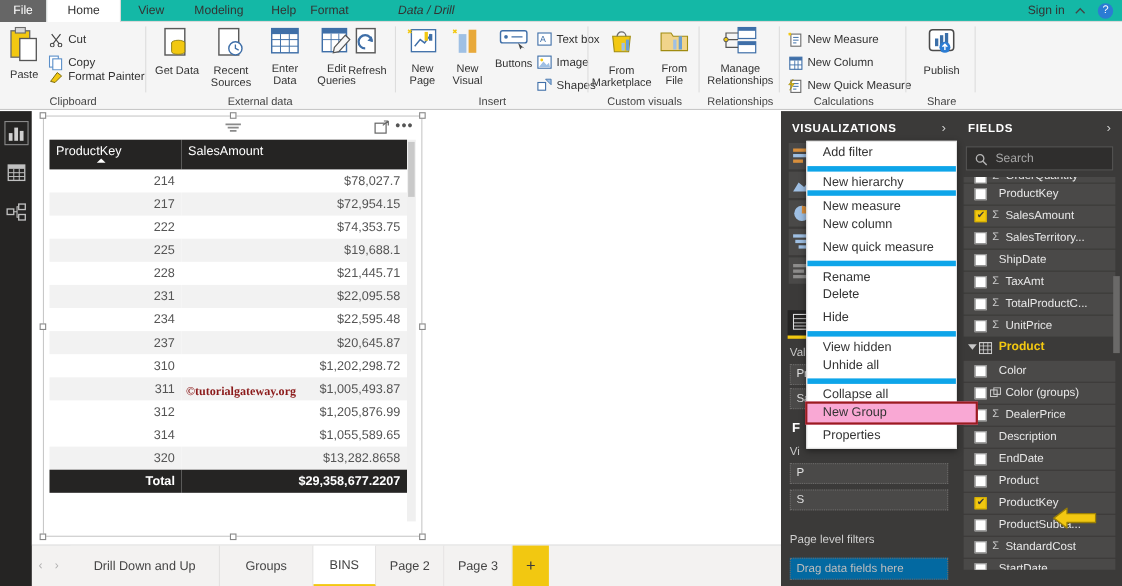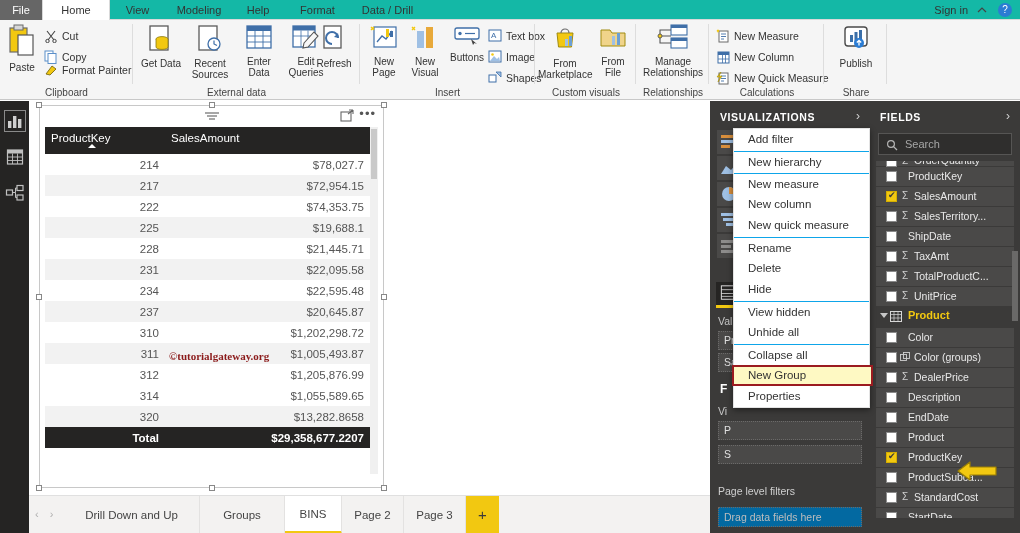--- a/index.html
+++ b/index.html
@@ -99,39 +99,39 @@
   .flbl.noSig { left:32px; }
   .ftbl-ico { position:absolute; left:14px; top:4px; width:12px; height:11px; }
   .ftbl-lbl { position:absolute; left:32px; top:2px; font-size:11px; color:#f2c811; font-weight:bold; }
   .ftbl-caret { position:absolute; left:4px; top:6px; width:0;height:0;border-left:4px solid transparent;border-right:4px solid transparent;border-top:5px solid #c7c7c7; }
   .fgrp-ico { position:absolute; left:24px; top:4px; width:11px; height:10px; }
   .fscroll { position:absolute; right:2px; top:150px; width:6px; height:70px; background:#6a6968; }
 
   
   .ctxmenu { position:absolute; left:733px; top:128px; width:137px; background:#fff; box-shadow:0 2px 6px rgba(0,0,0,.45); border:1px solid #e3e3e3; z-index:50; }
   .ctxitem { position:relative; height:21px; line-height:21px; padding-left:14px; font-size:11.5px; color:#333; }
-  .ctxitem.sep { border-top:1px solid #0ea5e9; margin-top:1px; }
-  .ctxitem.highlight { background:#fef9c3; border:2px solid #9b1b20; margin-left:-2px; width:141px; box-sizing:border-box; line-height:17px; }
+  .ctxitem.sep { border-top:5px solid #0ea5e9; margin-top:1px; }
+  .ctxitem.highlight { background:#f9a8d4; border:2px solid #9b1b20; margin-left:-2px; width:157px; box-sizing:border-box; line-height:17px; }
 
   
   .yarrow { position:absolute; left:957px; top:460px; width:40px; height:22px; z-index:60; }
 </style>
 </head>
 <body>
 
 <div id="app">
 
   <div class="menubar">
     <div class="mtab file" style="left:0;width:42px;">File</div>
     <div class="mtab active" style="left:42px;width:68px;">Home</div>
     <div class="mtab" style="left:110px;width:55px;">View</div>
     <div class="mtab" style="left:165px;width:68px;">Modeling</div>
     <div class="mtab" style="left:233px;width:50px;">Help</div>
-    <div class="mtab" style="left:290px;width:55px;text-align:center;">Format</div>
-    <div class="mtab" style="left:350px;width:75px;">Data / Drill</div>
+    <div class="mtab" style="left:272px;width:55px;text-align:center;">Format</div>
+    <div class="mtab" style="left:350px;width:75px;font-style:italic;">Data / Drill</div>
     <div class="signin">Sign in</div>
     <div class="chev-up">
       <svg width="12" height="12" viewBox="0 0 12 12">
           <path d="M2 8 L6 4 L10 8" stroke="#444" stroke-width="1.2" fill="none"></path>
         </svg>
     </div>
     <div class="helpbtn">?</div>
   </div>
 
   <div class="ribbon">

